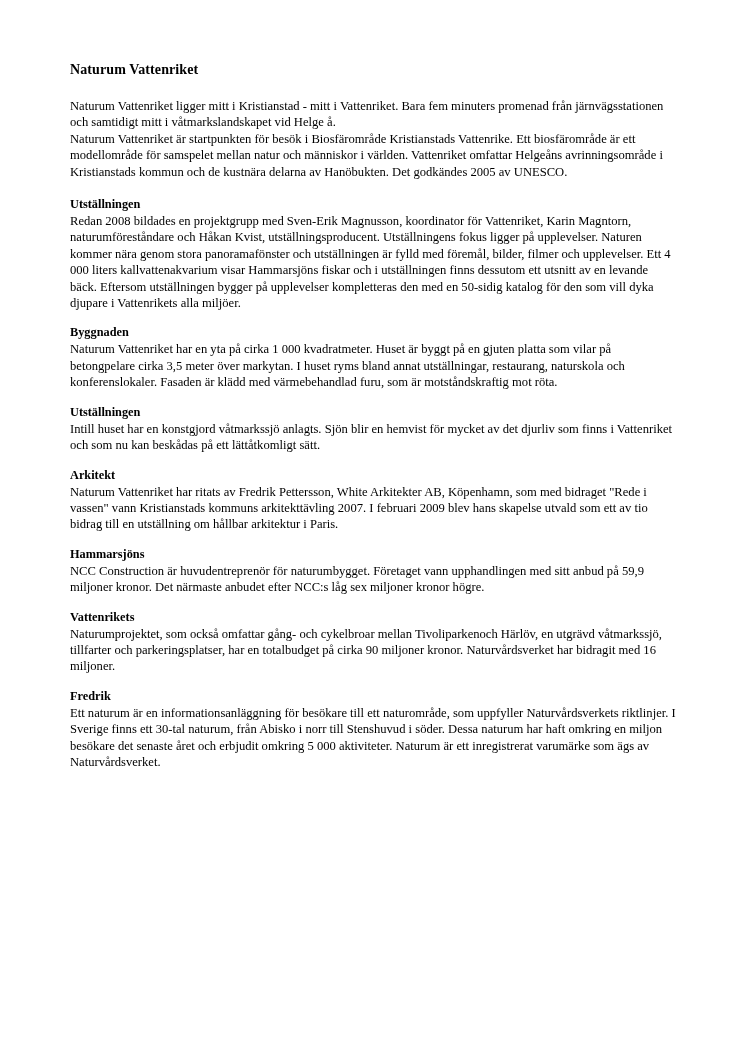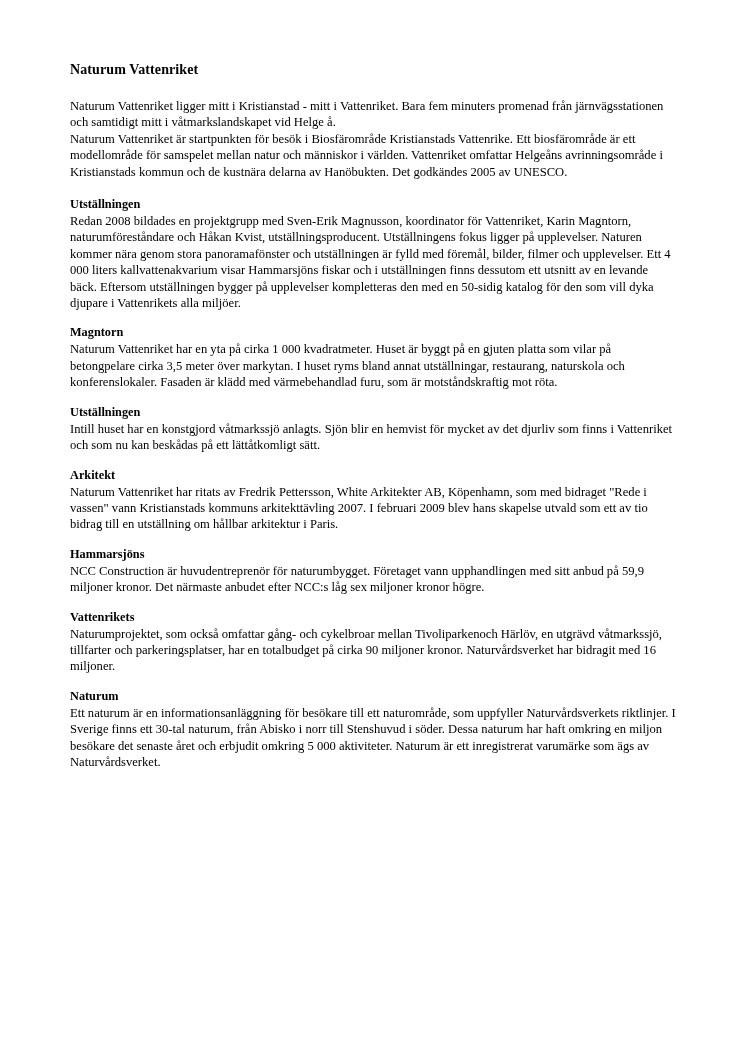--- a/index.html
+++ b/index.html
@@ -62,21 +62,21 @@
     <p class="para">Naturum Vattenriket ligger mitt i Kristianstad - mitt i Vattenriket. Bara fem minuters promenad från järnvägsstationen och samtidigt mitt i våtmarkslandskapet vid Helge å.</p>
     <p class="para">Naturum Vattenriket är startpunkten för besök i Biosfärområde Kristianstads Vattenrike. Ett biosfärområde är ett modellområde för samspelet mellan natur och människor i världen. Vattenriket omfattar Helgeåns avrinningsområde i Kristianstads kommun och de kustnära delarna av Hanöbukten. Det godkändes 2005 av UNESCO.</p>
   </div>
 
   <div class="section">
     <h2 class="section-heading">Utställningen</h2>
     <p class="para">Redan 2008 bildades en projektgrupp med Sven-Erik Magnusson, koordinator för Vattenriket, Karin Magntorn, naturumföreståndare och Håkan Kvist, utställningsproducent. Utställningens fokus ligger på upplevelser. Naturen kommer nära genom stora panoramafönster och utställningen är fylld med föremål, bilder, filmer och upplevelser. Ett 4 000 liters kallvattenakvarium visar Hammarsjöns fiskar och i utställningen finns dessutom ett utsnitt av en levande bäck. Eftersom utställningen bygger på upplevelser kompletteras den med en 50-sidig katalog för den som vill dyka djupare i Vattenrikets alla miljöer.</p>
   </div>
 
   <div class="section">
-    <h2 class="section-heading">Magntorn</h2>
+    <h2 class="section-heading">Byggnaden</h2>
     <p class="para">Naturum Vattenriket har en yta på cirka 1 000 kvadratmeter. Huset är byggt på en gjuten platta som vilar på betongpelare cirka 3,5 meter över markytan. I huset ryms bland annat utställningar, restaurang, naturskola och konferenslokaler. Fasaden är klädd med värmebehandlad furu, som är motståndskraftig mot röta.</p>
   </div>
 
   <div class="section">
     <h2 class="section-heading">Utställningen</h2>
     <p class="para">Intill huset har en konstgjord våtmarkssjö anlagts. Sjön blir en hemvist för mycket av det djurliv som finns i Vattenriket och som nu kan beskådas på ett lättåtkomligt sätt.</p>
   </div>
 
   <div class="section">
     <h2 class="section-heading">Arkitekt</h2>
@@ -87,17 +87,17 @@
     <h2 class="section-heading">Hammarsjöns</h2>
     <p class="para">NCC Construction är huvudentreprenör för naturumbygget. Företaget vann upphandlingen med sitt anbud på 59,9 miljoner kronor. Det närmaste anbudet efter NCC:s låg sex miljoner kronor högre.</p>
   </div>
 
   <div class="section">
     <h2 class="section-heading">Vattenrikets</h2>
     <p class="para">Naturumprojektet, som också omfattar gång- och cykelbroar mellan Tivoliparkenoch Härlöv, en utgrävd våtmarkssjö, tillfarter och parkeringsplatser, har en totalbudget på cirka 90 miljoner kronor. Naturvårdsverket har bidragit med 16 miljoner.</p>
   </div>
 
   <div class="section">
-    <h2 class="section-heading">Naturum</h2>
+    <h2 class="section-heading">Fredrik</h2>
     <p class="para">Ett naturum är en informationsanläggning för besökare till ett naturområde, som uppfyller Naturvårdsverkets riktlinjer. I Sverige finns ett 30-tal naturum, från Abisko i norr till Stenshuvud i söder. Dessa naturum har haft omkring en miljon besökare det senaste året och erbjudit omkring 5 000 aktiviteter. Naturum är ett inregistrerat varumärke som ägs av Naturvårdsverket.</p>
   </div>
 
 </div>
 
 </body></html>

